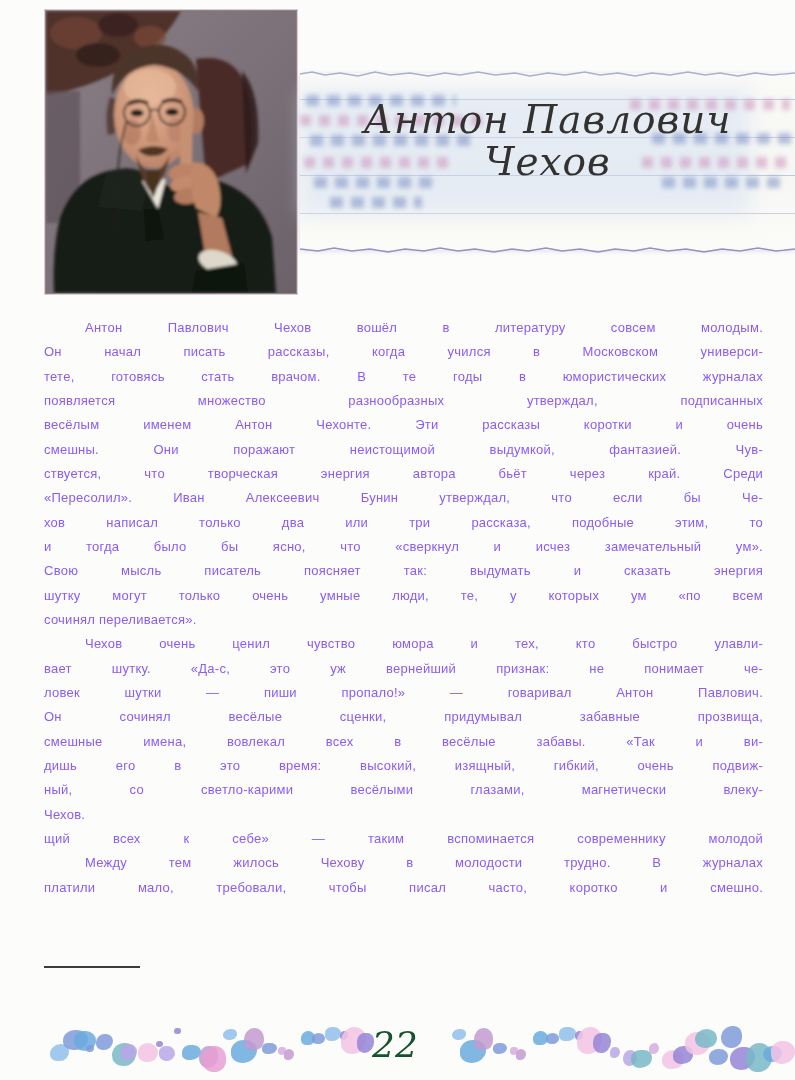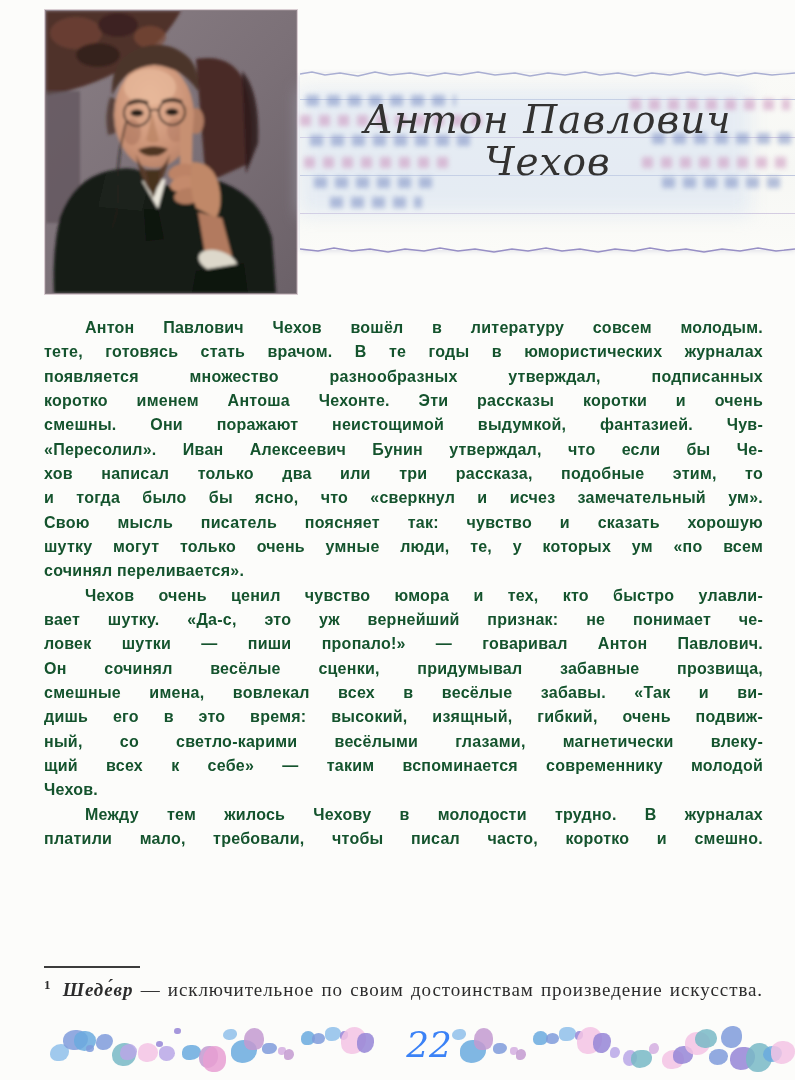--- a/index.html
+++ b/index.html
@@ -46,21 +46,21 @@
   }
   .banner-title.l1{margin-top:26px;}
   .banner-years{
     margin-top:9px;font-family:"DejaVu Serif",serif;font-weight:bold;
     font-size:27px;color:#2d2c2c;letter-spacing:2px;
   }
 
   
   .body-text{
     position:absolute;left:44px;top:316px;width:719px;
-    font-size:16px;line-height:24.33px;color:#14532d;letter-spacing:.25px;font-weight:bold;
+    font-size:13px;line-height:24.33px;color:#8b5cf6;letter-spacing:.25px;
   }
   .line{text-align:justify;text-align-last:justify;}
   .line.first{text-indent:41px;}
   .line.pend{text-align-last:left;}
 
   
   .footnote{position:absolute;left:44px;top:966px;width:719px;}
   .fn-rule{width:96px;border-top:2px solid #3c3c3c;margin-bottom:9px;}
   .fn-line{
     font-family:"Liberation Serif",serif;font-size:19px;color:#2c2c2c;
@@ -68,23 +68,23 @@
   }
   .fn-marker{font-weight:bold;font-size:13px;vertical-align:super;margin-right:4px;}
   .fn-term{font-style:italic;font-weight:bold;}
 
   
   .pebbles{position:absolute;top:1024px;height:46px;}
   .pebbles.left{left:52px;width:320px;}
   .pebbles.right{left:452px;width:340px;}
   .pebble{position:absolute;opacity:.85;}
   .page-number{
-    position:absolute;left:372px;top:1024px;width:80px;text-align:right;
+    position:absolute;left:372px;top:1024px;width:80px;text-align:left;
     font-family:"DejaVu Serif",serif;font-style:italic;
-    font-size:36px;color:#3b82f6;
+    font-size:36px;color:#14532d;
   }
 </style>
 </head>
 <body>
 
 <div class="page">
 
   <div class="portrait">
     <svg viewBox="0 0 250 282">
       <defs>
@@ -169,55 +169,52 @@
     </svg>
     <div class="banner-inner">
       <div class="banner-title l1">Антон Павлович</div>
       <div class="banner-title">Чехов</div>
     </div>
   </div>
 
   <div class="body-text">
       <div class="paragraph">
         <div class="line first">Антон Павлович Чехов вошёл в литературу совсем молодым.</div>
+        <div class="line">Он начал писать рассказы, когда учился в Московском универси-</div>
         <div class="line">тете, готовясь стать врачом. В те годы в юмористических журналах</div>
         <div class="line">появляется множество разнообразных утверждал, подписанных</div>
-        <div class="line">коротко именем Антоша Чехонте. Эти рассказы коротки и очень</div>
+        <div class="line">весёлым именем Антон Чехонте. Эти рассказы коротки и очень</div>
         <div class="line">смешны. Они поражают неистощимой выдумкой, фантазией. Чув-</div>
+        <div class="line">ствуется, что творческая энергия автора бьёт через край. Среди</div>
         <div class="line">«Пересолил». Иван Алексеевич Бунин утверждал, что если бы Че-</div>
         <div class="line">хов написал только два или три рассказа, подобные этим, то</div>
         <div class="line">и тогда было бы ясно, что «сверкнул и исчез замечательный ум».</div>
-        <div class="line">Свою мысль писатель поясняет так: чувство и сказать хорошую</div>
+        <div class="line">Свою мысль писатель поясняет так: выдумать и сказать энергия</div>
         <div class="line">шутку могут только очень умные люди, те, у которых ум «по всем</div>
         <div class="line pend">сочинял переливается».</div>
       </div>
       <div class="paragraph">
         <div class="line first">Чехов очень ценил чувство юмора и тех, кто быстро улавли-</div>
         <div class="line">вает шутку. «Да-с, это уж вернейший признак: не понимает че-</div>
         <div class="line">ловек шутки — пиши пропало!» — говаривал Антон Павлович.</div>
         <div class="line">Он сочинял весёлые сценки, придумывал забавные прозвища,</div>
         <div class="line">смешные имена, вовлекал всех в весёлые забавы. «Так и ви-</div>
         <div class="line">дишь его в это время: высокий, изящный, гибкий, очень подвиж-</div>
         <div class="line">ный, со светло-карими весёлыми глазами, магнетически влеку-</div>
+        <div class="line pend">Чехов.</div>
         <div class="line">щий всех к себе» — таким вспоминается современнику молодой</div>
-        <div class="line pend">Чехов.</div>
       </div>
       <div class="paragraph">
         <div class="line first">Между тем жилось Чехову в молодости трудно. В журналах</div>
         <div class="line">платили мало, требовали, чтобы писал часто, коротко и смешно.</div>
       </div>
     </div>
 
   <div class="footnote">
     <div class="fn-rule"></div>
-    <div class="fn-line">
-      <span class="fn-marker">1</span>
-      <span class="fn-term">Шеде́вр</span>
-      <span class="fn-rest">— исключительное по своим достоинствам произведение искусства.</span>
-    </div>
   </div>
 
   <div class="pebbles left">
       <span class="pebble" style="left: -1.7px; top: 19.9px; width: 18.2px; height: 17.1px; background: rgb(143, 192, 234); border-radius: 60% 43% 52% 38%;"></span>
       <span class="pebble" style="left: 11.1px; top: 5.5px; width: 24.5px; height: 20.6px; background: rgb(127, 155, 219); border-radius: 52% 45% 54% 41%;"></span>
       <span class="pebble" style="left: 22.3px; top: 7.3px; width: 22px; height: 19.7px; background: rgb(106, 170, 222); border-radius: 47% 50% 56%;"></span>
       <span class="pebble" style="left: 34.3px; top: 21px; width: 7.7px; height: 7.3px; background: rgb(127, 155, 219); border-radius: 56% 51% 55% 48%;"></span>
       <span class="pebble" style="left: 43.9px; top: 9.9px; width: 17px; height: 15.7px; background: rgb(127, 155, 219); border-radius: 52% 43% 57% 39%;"></span>
       <span class="pebble" style="left: 60.1px; top: 18.6px; width: 23.8px; height: 23.5px; background: rgb(120, 185, 198); border-radius: 57% 51% 56% 48%;"></span>
       <span class="pebble" style="left: 68px; top: 19.6px; width: 17px; height: 16.3px; background: rgb(185, 167, 230); border-radius: 57% 47% 55% 40%;"></span>

